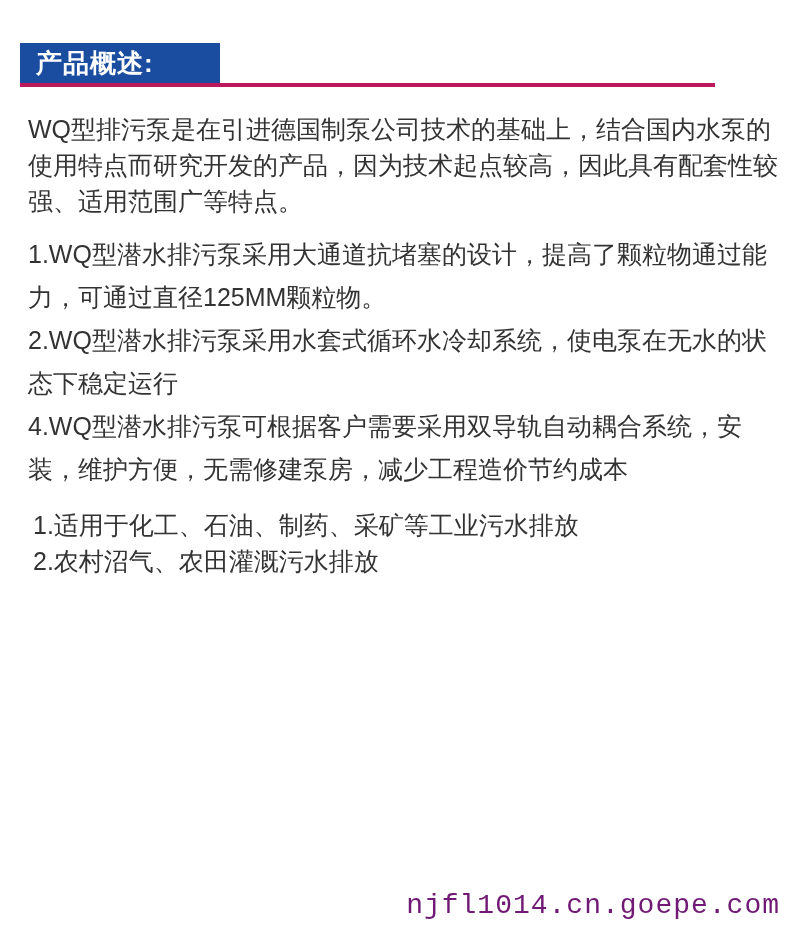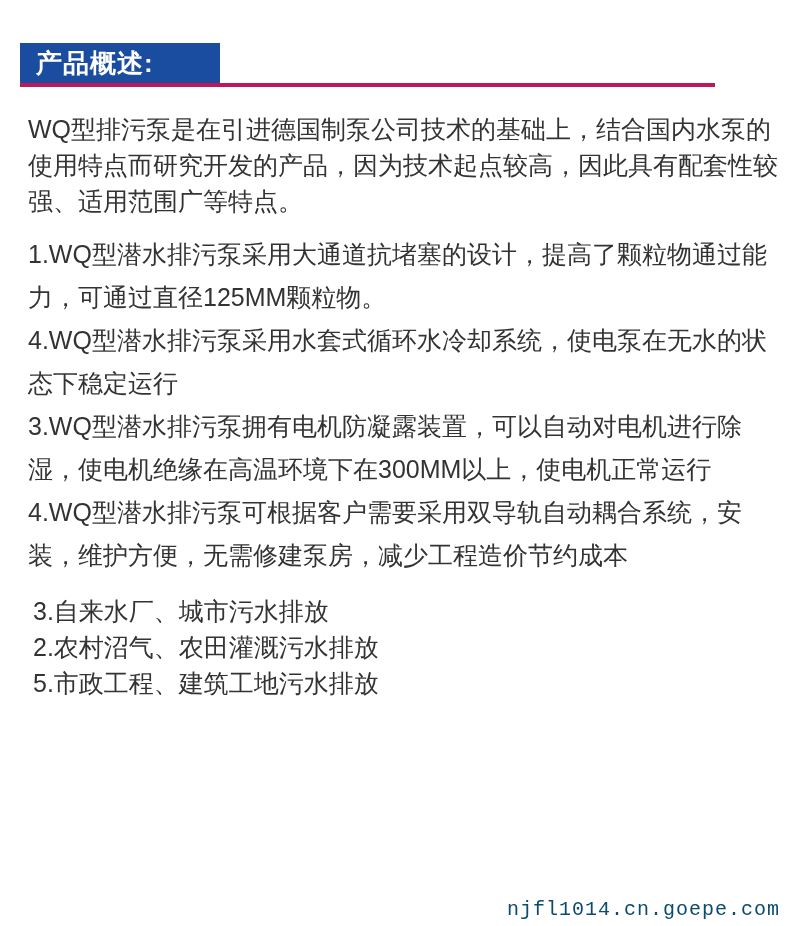--- a/index.html
+++ b/index.html
@@ -42,43 +42,41 @@
   }
   .overview{margin-top:24px;line-height:36px;}
   .feature-list{margin-top:14px;line-height:43px;}
   .app-list{margin-top:16px;margin-left:33px;line-height:36px;}
   .list-item{margin:0;padding:0;}
 
   .watermark{
     position:absolute;
     right:10px;bottom:5px;
     font-family:"Liberation Mono","DejaVu Sans Mono",monospace;
-    font-size:20px;
-    color:#0c4a6e;
+    font-size:28px;
+    color:#701a75;
     letter-spacing:1px;
   }
 </style>
 </head>
 <body>
 
 <div class="page">
 
   <div class="sec-header h1">
     <span class="sec-title">产品概述:</span>
   </div>
   <div class="body-text overview">WQ型排污泵是在引进德国制泵公司技术的基础上，结合国内水泵的使用特点而研究开发的产品，因为技术起点较高，因此具有配套性较强、适用范围广等特点。</div>
 
   <div class="body-text feature-list">
     <div class="list-item">1.WQ型潜水排污泵采用大通道抗堵塞的设计，提高了颗粒物通过能力，可通过直径125MM颗粒物。</div>
-    <div class="list-item">4.WQ型潜水排污泵采用水套式循环水冷却系统，使电泵在无水的状态下稳定运行</div>
-    <div class="list-item">3.WQ型潜水排污泵拥有电机防凝露装置，可以自动对电机进行除湿，使电机绝缘在高温环境下在300MM以上，使电机正常运行</div>
+    <div class="list-item">2.WQ型潜水排污泵采用水套式循环水冷却系统，使电泵在无水的状态下稳定运行</div>
     <div class="list-item">4.WQ型潜水排污泵可根据客户需要采用双导轨自动耦合系统，安装，维护方便，无需修建泵房，减少工程造价节约成本</div>
   </div>
 
   <div class="body-text app-list">
-    <div class="list-item">3.自来水厂、城市污水排放</div>
+    <div class="list-item">1.适用于化工、石油、制药、采矿等工业污水排放</div>
     <div class="list-item">2.农村沼气、农田灌溉污水排放</div>
-    <div class="list-item">5.市政工程、建筑工地污水排放</div>
   </div>
 
   <div class="watermark">njfl1014.cn.goepe.com</div>
 
 </div>
 
 </body></html>

